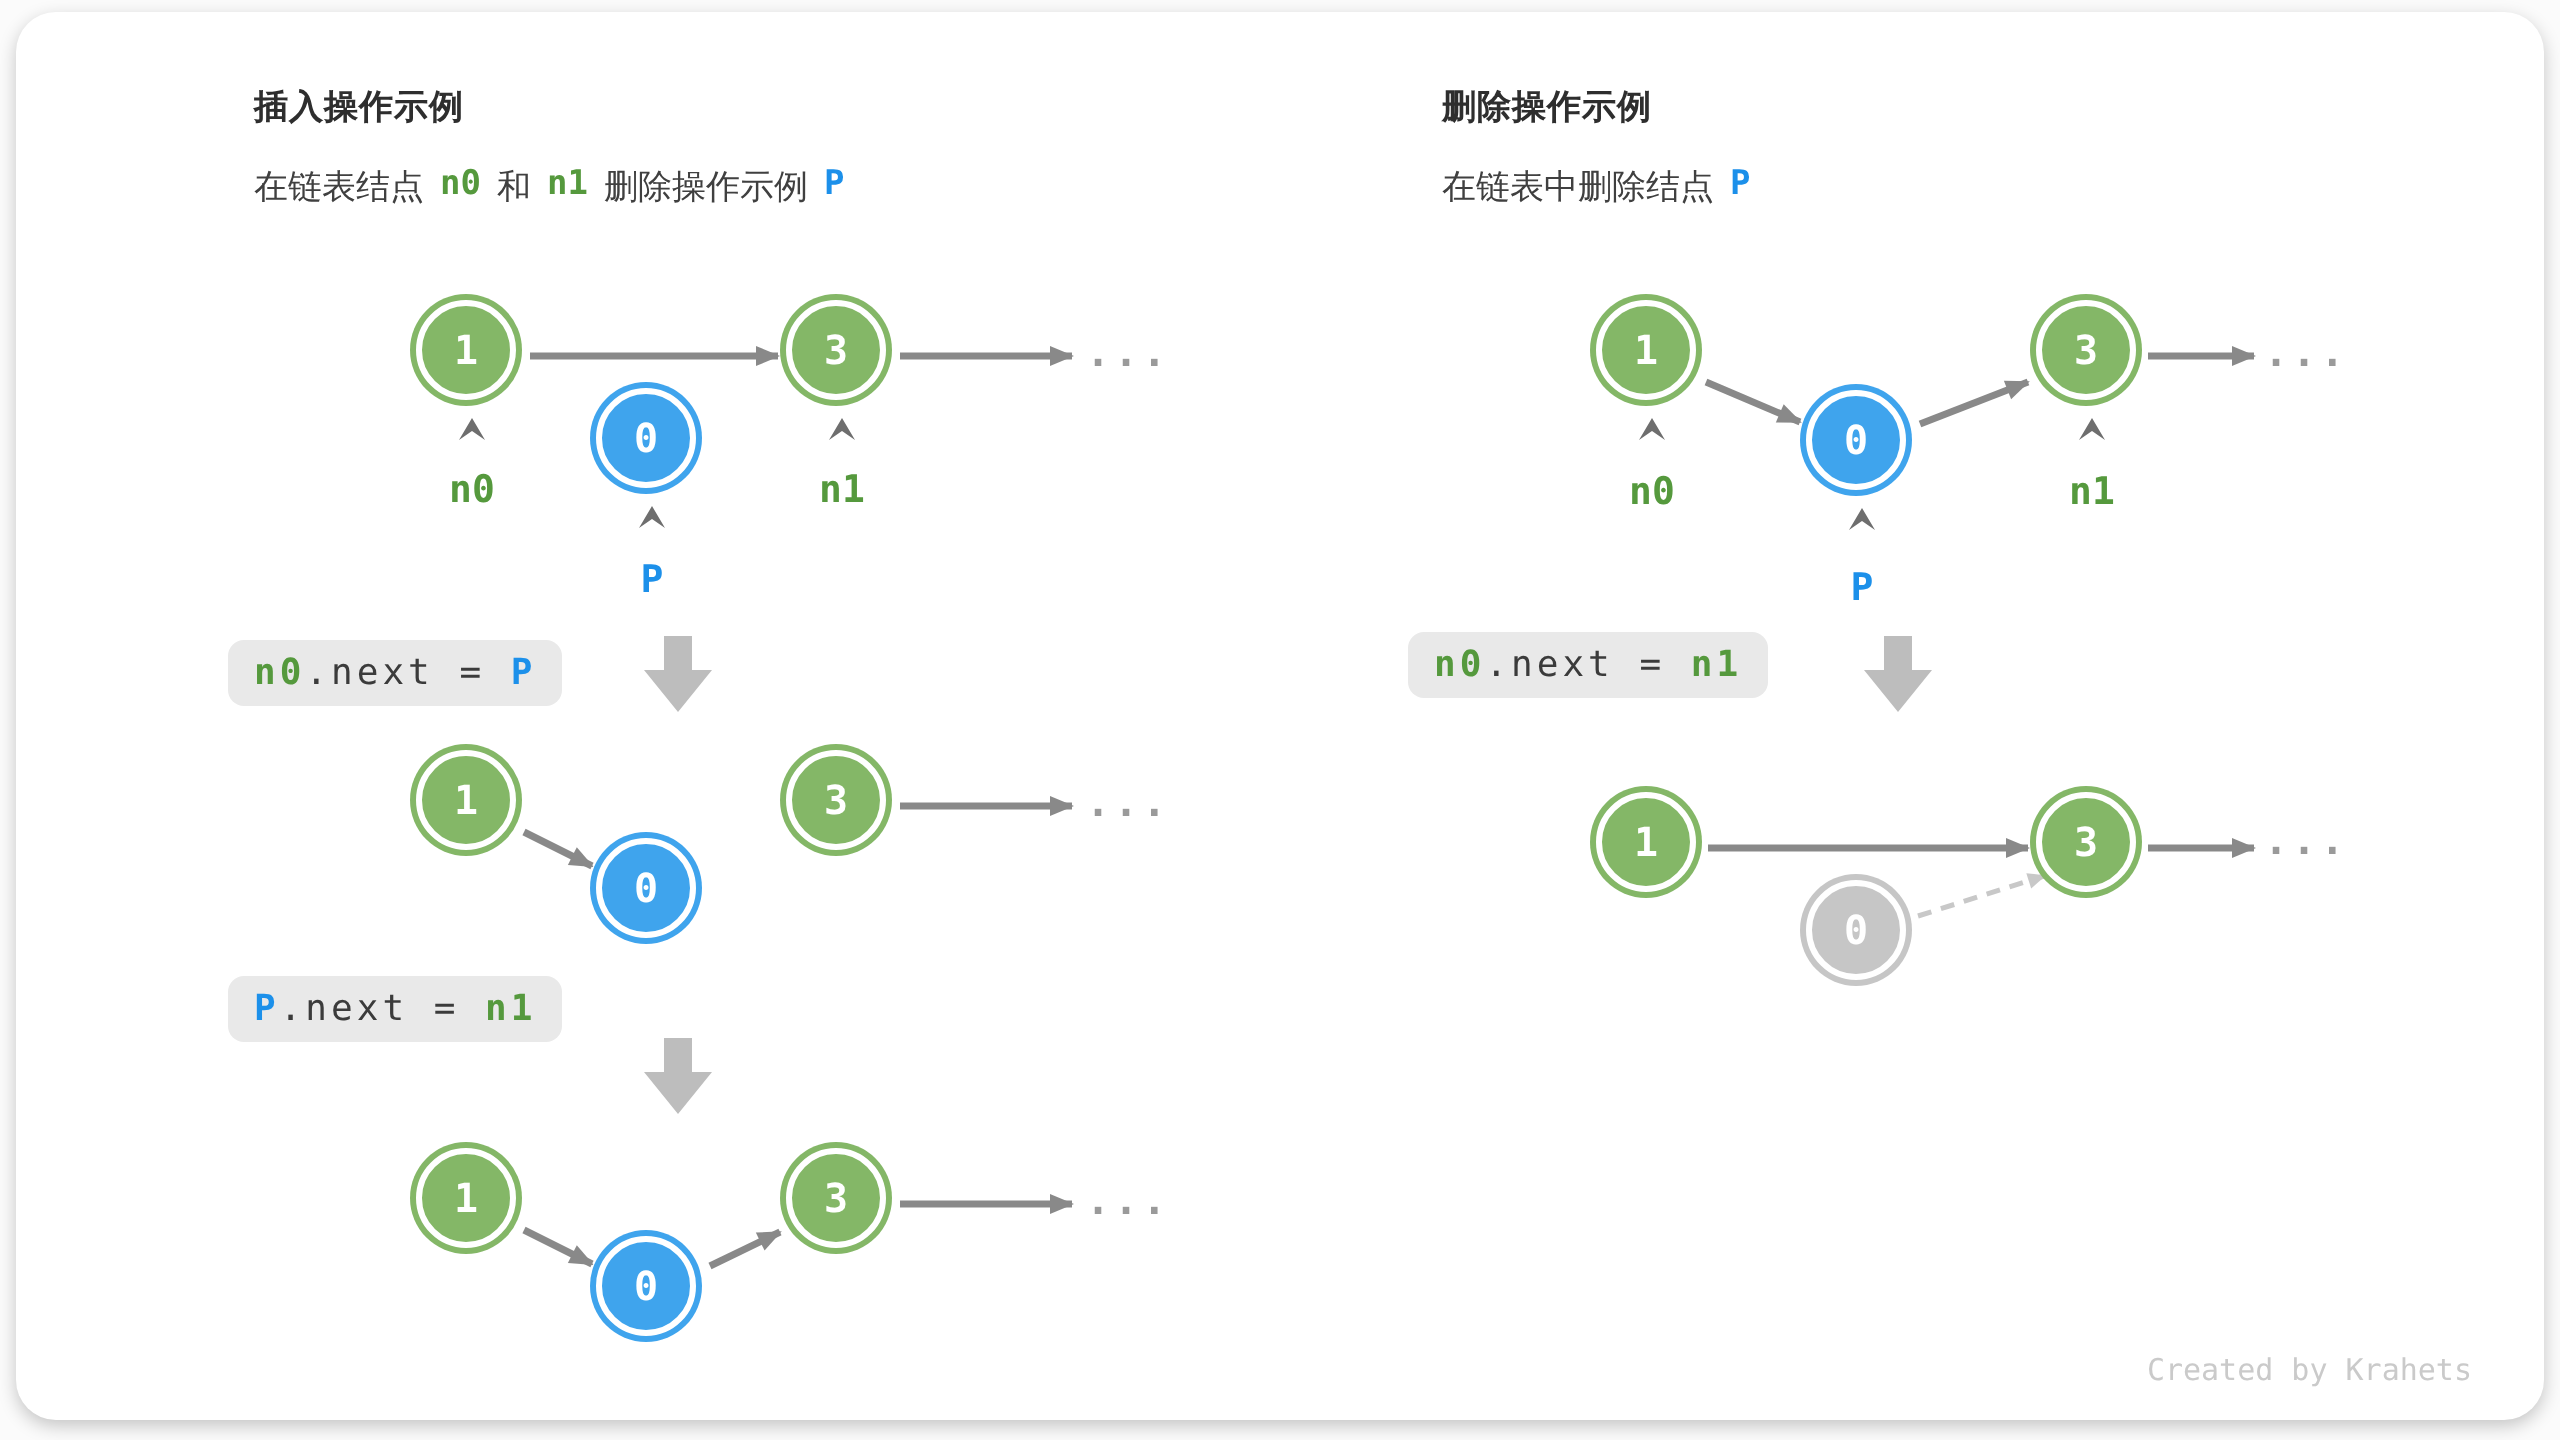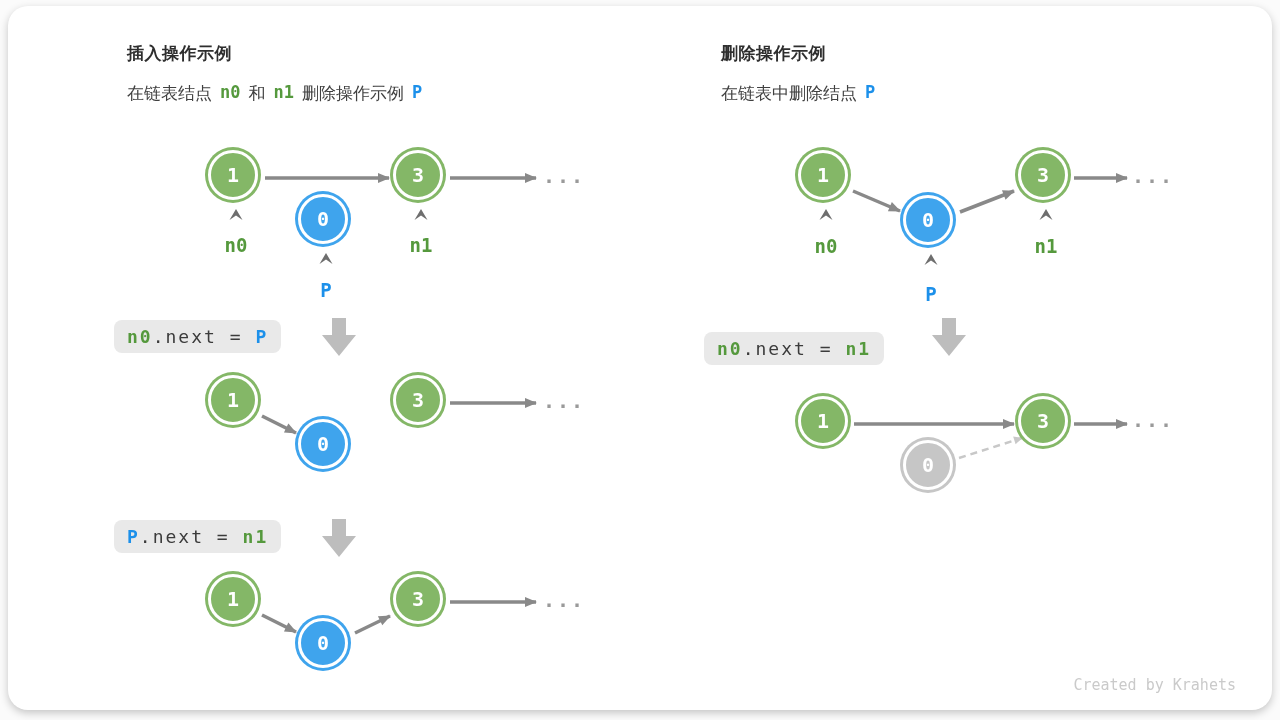--- a/index.html
+++ b/index.html
@@ -112,21 +112,21 @@
     <span>1</span>
   </div>
 <div class="node nblue" style="left:298px;top:419px">
     <span>0</span>
   </div>
 <div class="node ngreen" style="left:393px;top:375px">
     <span>3</span>
   </div>
 <div class="dots" style="left:543px;top:391px">...</div>
 
-<div class="codebox" style="left:114px;top:520px"><span class="cb">P</span><span>.next = </span><span class="cg">n1</span></div>
+<div class="codebox" style="left:114px;top:488px"><span class="cb">P</span><span>.next = </span><span class="cg">n1</span></div>
 
 <div class="node ngreen" style="left:208px;top:574px">
     <span>1</span>
   </div>
 <div class="node nblue" style="left:298px;top:618px">
     <span>0</span>
   </div>
 <div class="node ngreen" style="left:393px;top:574px">
     <span>3</span>
   </div>
@@ -139,21 +139,21 @@
     <span>0</span>
   </div>
 <div class="node ngreen" style="left:1018px;top:150px">
     <span>3</span>
   </div>
 <div class="ptr g" style="left:796px;top:235px">n0</div>
 <div class="ptr g" style="left:1016px;top:235px">n1</div>
 <div class="ptr b" style="left:901px;top:283px">P</div>
 <div class="dots" style="left:1132px;top:166px">...</div>
 
-<div class="codebox" style="left:704px;top:332px"><span class="cg">n0</span><span>.next = </span><span class="cg">n1</span></div>
+<div class="codebox" style="left:704px;top:316px"><span class="cg">n0</span><span>.next = </span><span class="cg">n1</span></div>
 
 <div class="node ngreen" style="left:798px;top:396px">
     <span>1</span>
   </div>
 <div class="node ngreen" style="left:1018px;top:396px">
     <span>3</span>
   </div>
 <div class="node ngray" style="left:903px;top:440px">
     <span>0</span>
   </div>

